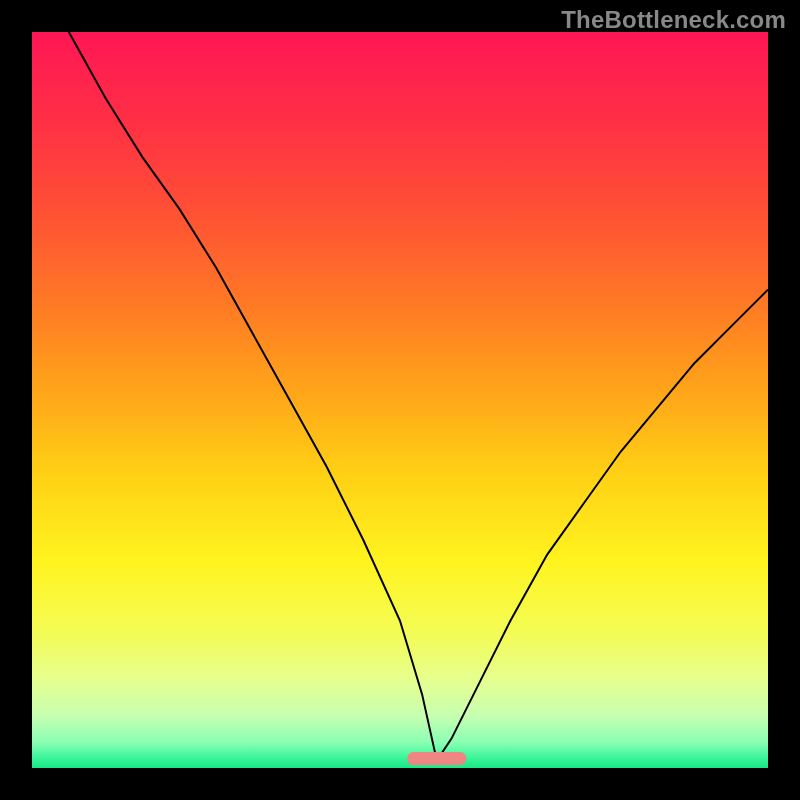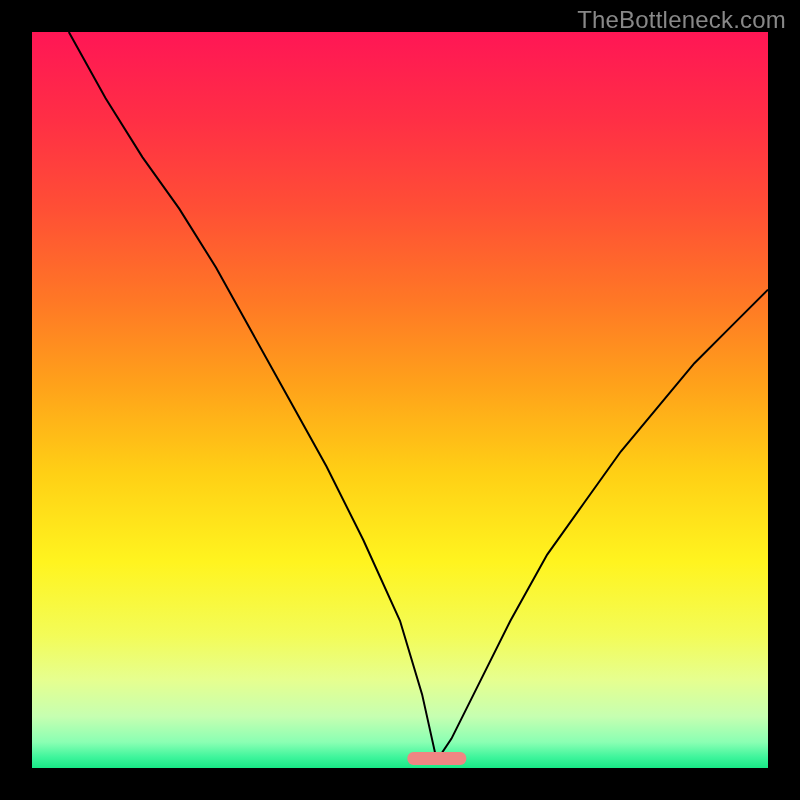--- a/index.html
+++ b/index.html
@@ -18,20 +18,21 @@
   }
   .watermark {
     position: absolute;
     top: 6px;
     right: 14px;
     font-family: Arial, Helvetica, sans-serif;
     font-size: 24px;
     color: #888888;
     letter-spacing: 0.2px;
     z-index: 10;
+    font-weight: bold;
   }
   svg.plot {
     position: absolute;
     left: 0;
     top: 0;
     width: 800px;
     height: 800px;
   }
 </style>
 </head>

